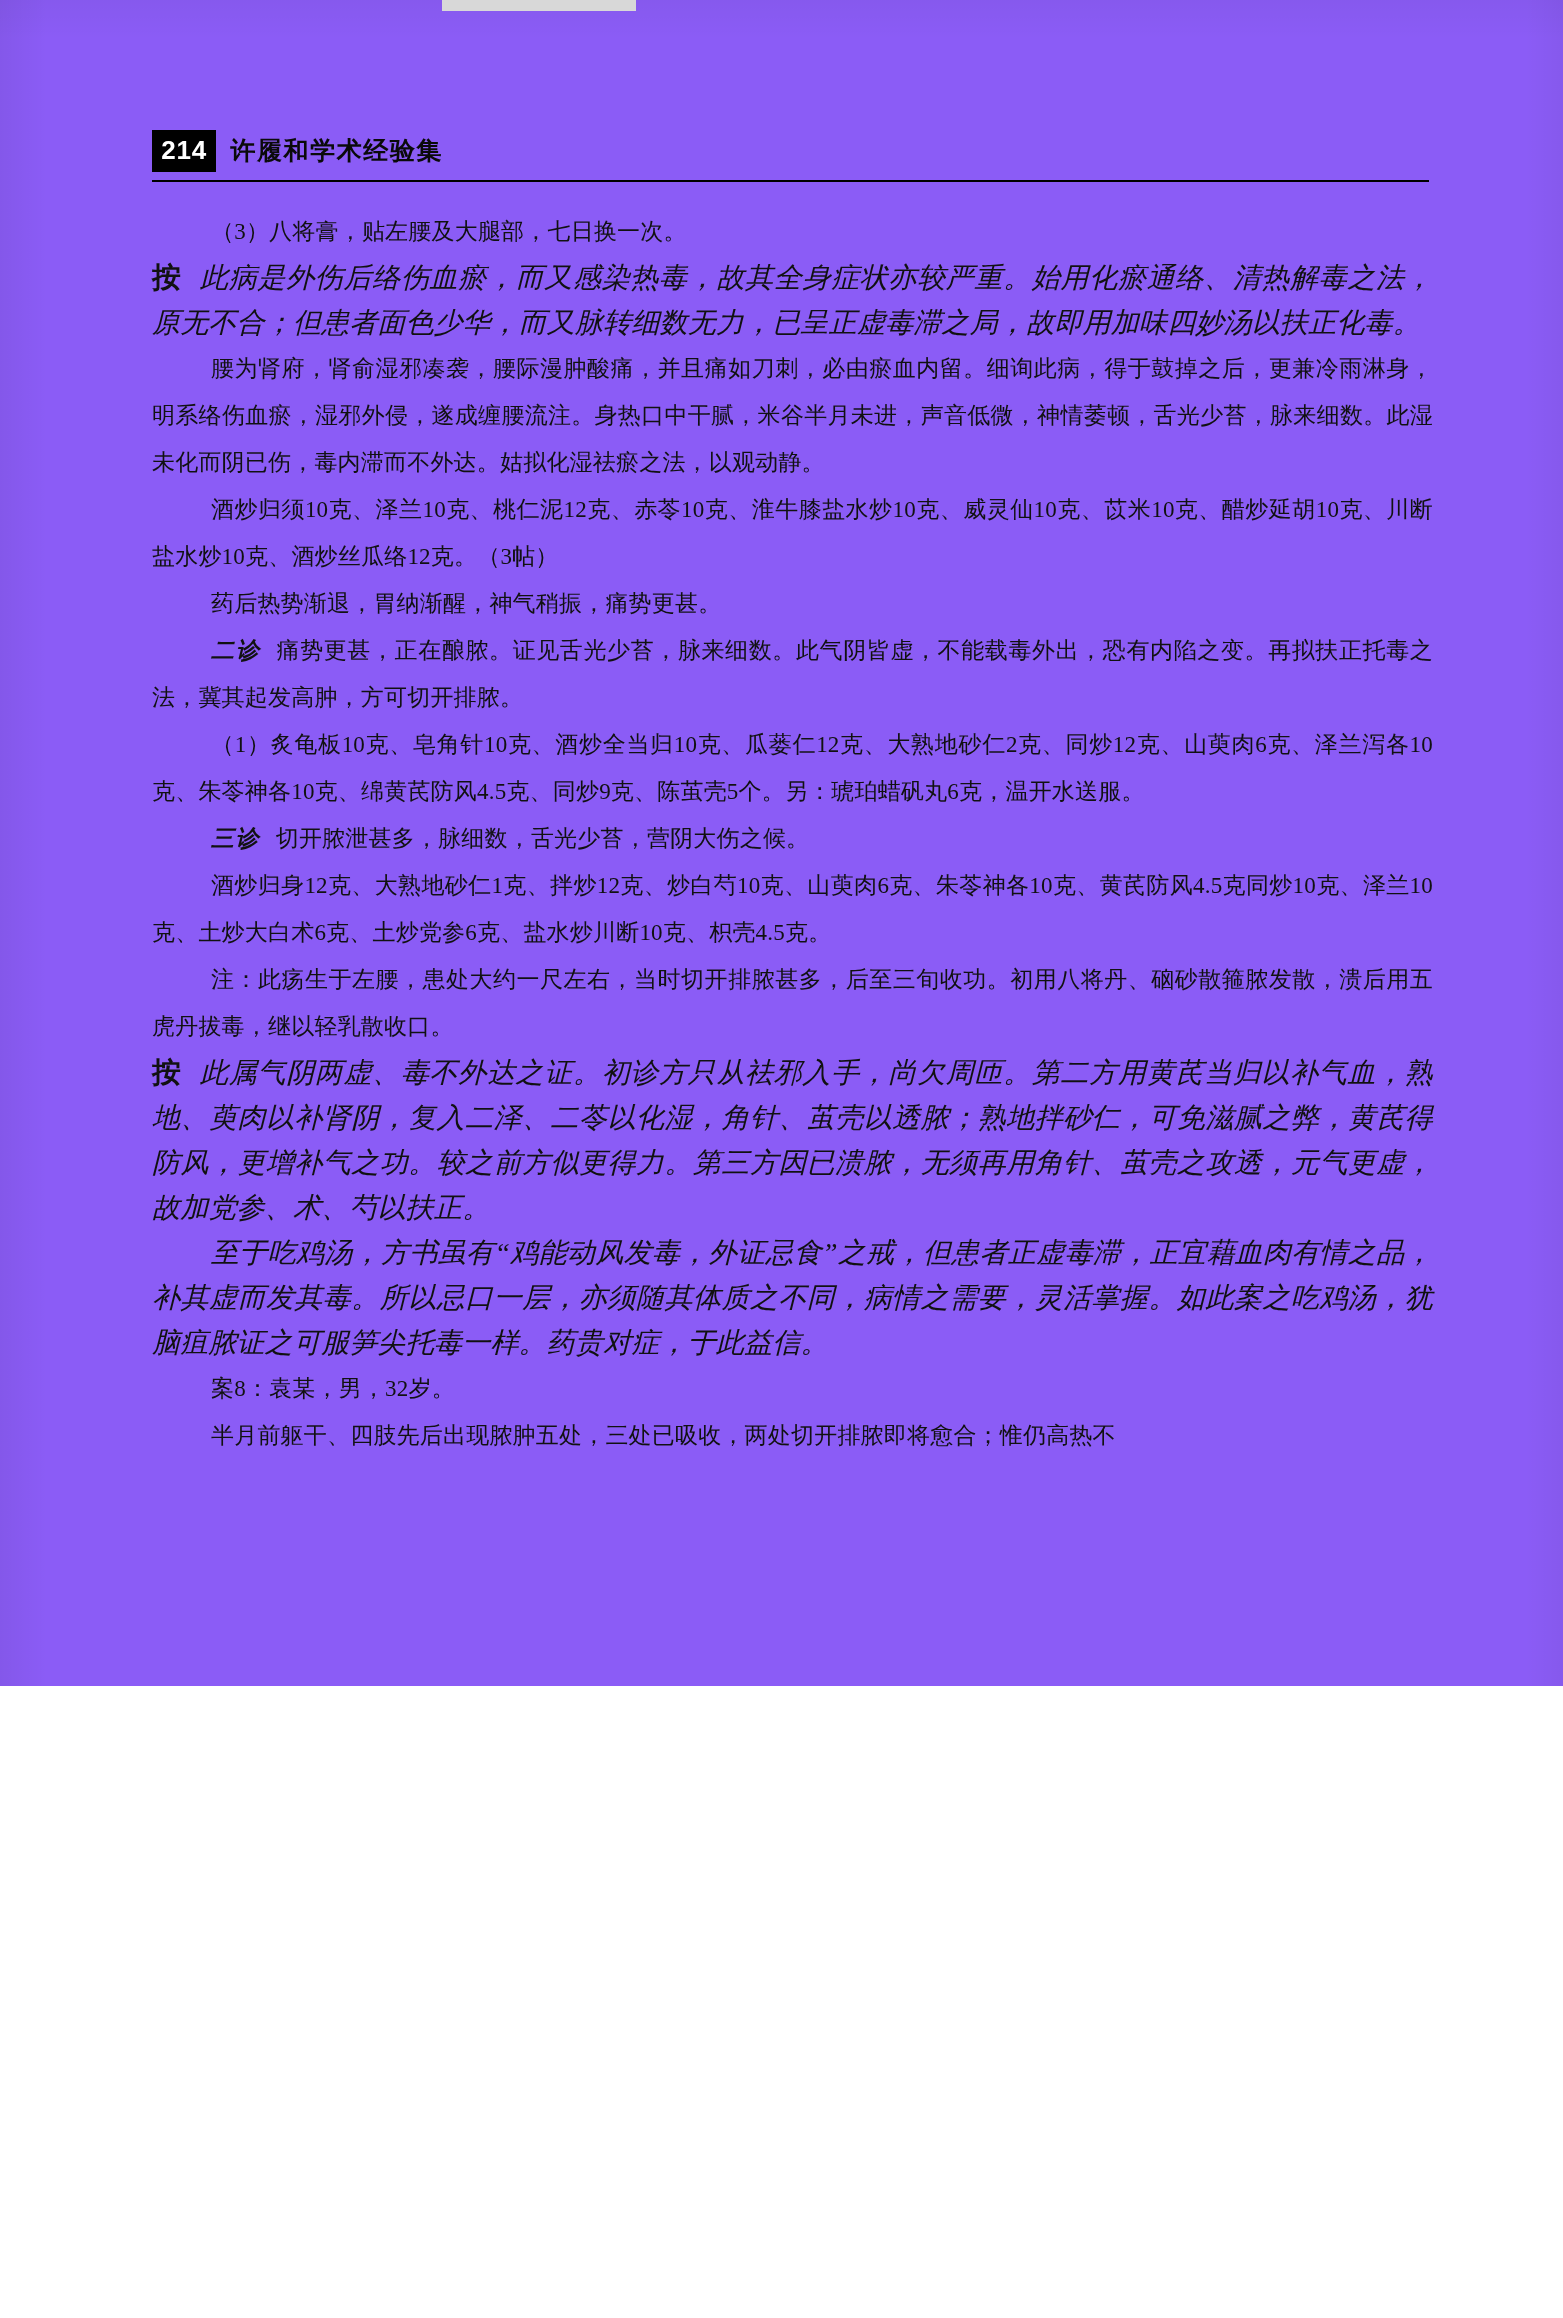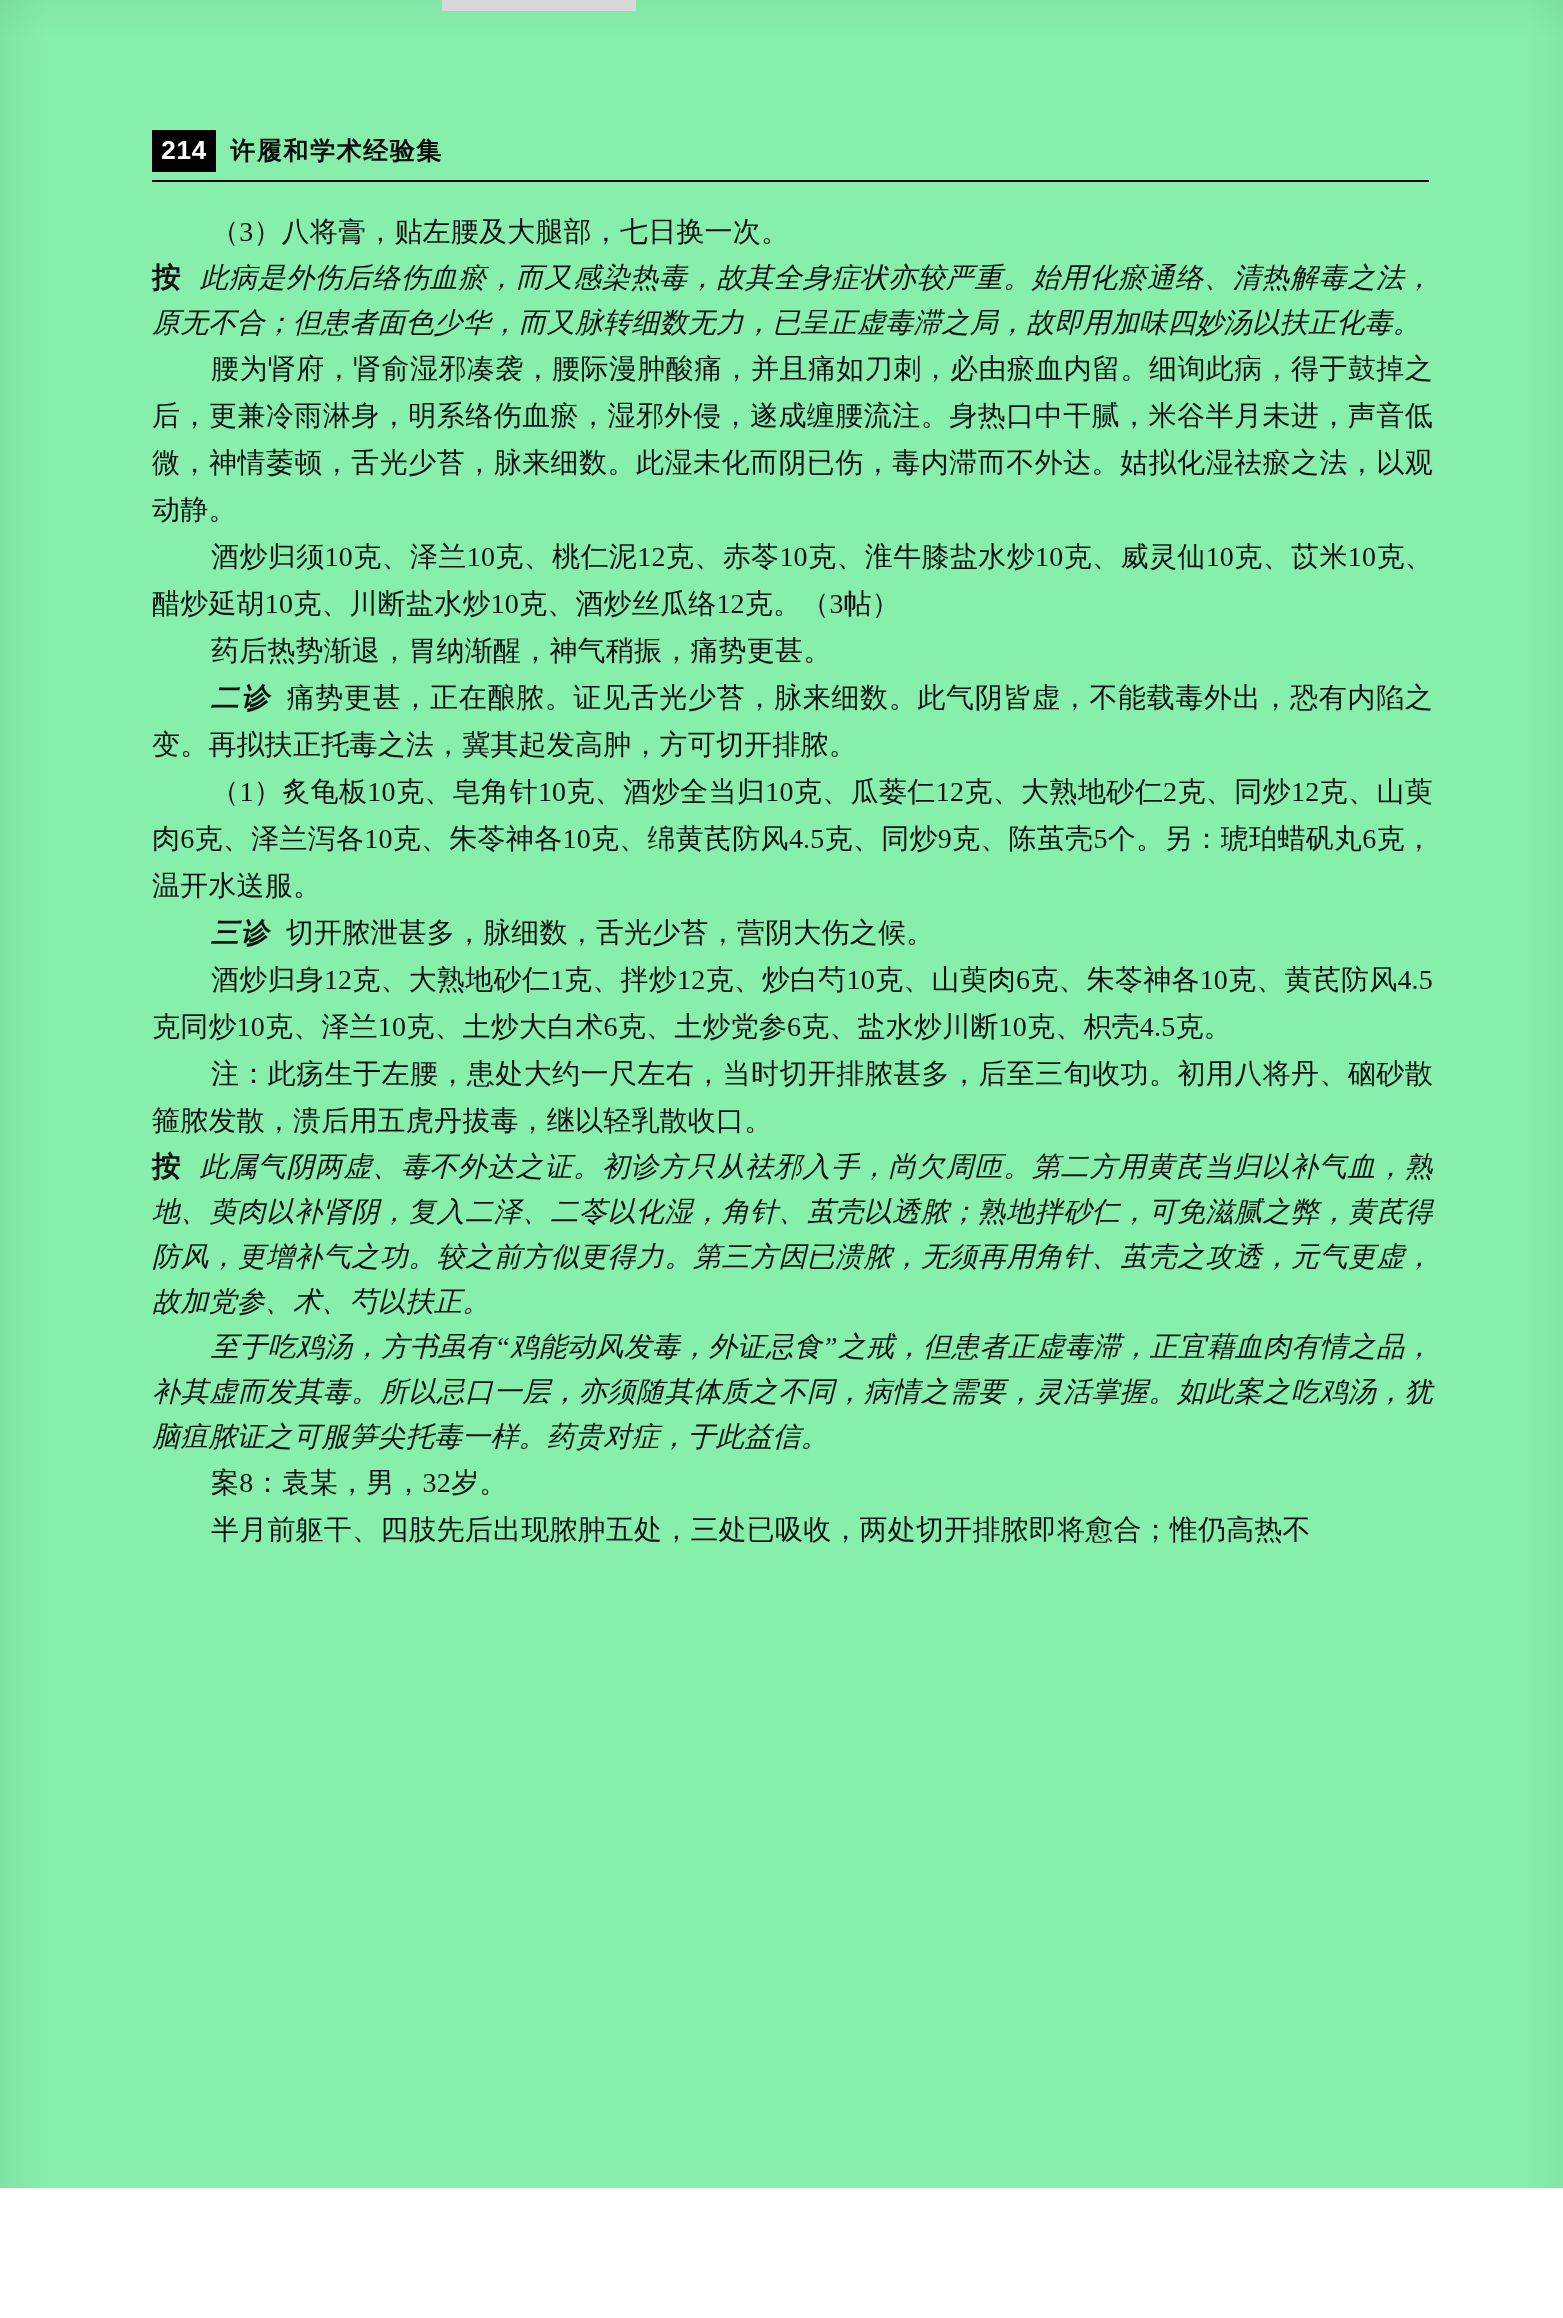--- a/index.html
+++ b/index.html
@@ -3,22 +3,22 @@
 <meta charset="utf-8">
 <style>
   html, body {
     margin: 0;
     padding: 0;
     background: #ffffff;
   }
   .page {
     position: relative;
     width: 1564px;
-    height: 2188px;
-    background: #86efac;
+    height: 1686px;
+    background: #8b5cf6;
     overflow: hidden;
     font-family: "Liberation Serif", "DejaVu Serif", serif;
     color: #111111;
   }
   
   .page::before {
     content: "";
     position: absolute;
     inset: 0;
     background:
@@ -69,21 +69,21 @@
     background: #000000;
   }
   .body {
     position: absolute;
     top: 208px;
     left: 152px;
     width: 1281px;
   }
   p {
     margin: 0;
-    font-size: 28px;
+    font-size: 23px;
     line-height: 47px;
     text-align: justify;
     text-justify: inter-ideograph;
     letter-spacing: 0.2px;
   }
   p.indent {
     text-indent: 59px;
   }
   
   p.note {

